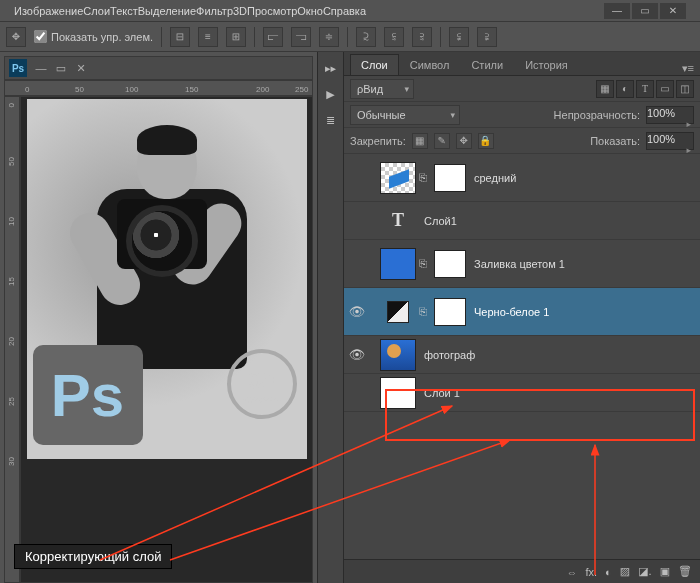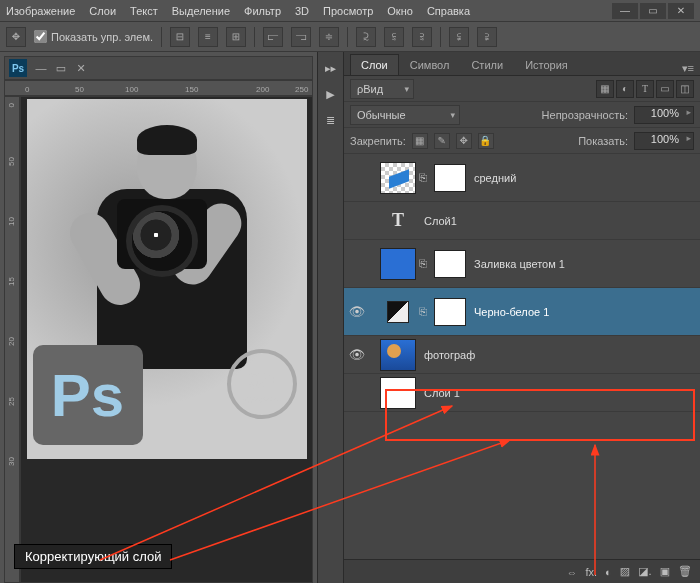--- a/index.html
+++ b/index.html
@@ -1,17 +1,17 @@
 <!DOCTYPE html>
 <html><head>
 <meta charset="utf-8">
 <style>
 *{box-sizing:border-box;margin:0;padding:0;font-family:Tahoma,Arial,sans-serif;font-size:11px;color:#ccc;user-select:none}
 body{background:#535353;width:700px;height:583px;overflow:hidden;position:relative}
-.menubar{height:22px;background:#535353;display:flex;align-items:center;padding:0 6px;gap:14px;border-bottom:1px solid #383838}
+.menubar{height:22px;background:#535353;display:flex;align-items:center;padding:0 14px;border-bottom:1px solid #383838}
 .menubar span{color:#d8d8d8}
 .winctrl{margin-left:auto;display:flex;gap:2px}
 .winctrl div{width:26px;height:16px;background:#3e3e3e;display:flex;align-items:center;justify-content:center;color:#bbb;font-size:10px}
 .optbar{height:30px;background:#535353;border-bottom:1px solid #383838;display:flex;align-items:center;padding:0 6px;gap:8px}
 .iconbtn{width:20px;height:20px;background:#4a4a4a;border:1px solid #383838;display:flex;align-items:center;justify-content:center;font-size:10px;color:#aaa}
 .chk{display:flex;align-items:center;gap:4px}
 .chk input{accent-color:#888}
 .sep{width:1px;height:20px;background:#383838}
 .optright{margin-left:auto;display:flex;align-items:center;gap:6px}
 .combo{height:20px;background:#4a4a4a;border:1px solid #383838;padding:0 18px 0 6px;display:flex;align-items:center;position:relative;color:#ccc}
@@ -51,21 +51,21 @@
 .rightpane{flex:1;background:#454545;border-left:1px solid #2a2a2a;display:flex}
 .toolstrip{width:26px;background:#454545;border-right:1px solid #2a2a2a;display:flex;flex-direction:column;align-items:center;padding-top:6px;gap:6px}
 .toolstrip div{width:20px;height:20px;display:flex;align-items:center;justify-content:center;color:#bbb;font-size:11px}
 .panels{flex:1;display:flex;flex-direction:column}
 .ptabs{height:24px;display:flex;align-items:flex-end;padding-left:6px;gap:0;border-bottom:1px solid #2a2a2a;background:#3e3e3e}
 .ptabs .tab{padding:4px 10px;color:#aaa;border:1px solid transparent;border-bottom:none}
 .ptabs .tab.active{background:#454545;border-color:#2a2a2a;color:#eee}
 .ptabs .pmenu{margin-left:auto;margin-right:6px;color:#aaa}
 .prow{height:26px;display:flex;align-items:center;padding:0 6px;gap:6px;border-bottom:1px solid #3a3a3a}
 .prow .lbl{color:#bbb}
-.inputnum{width:60px;height:18px;background:#3a3a3a;border:1px solid #2a2a2a;text-align:right;padding-right:14px;position:relative;color:#ddd}
+.inputnum{width:48px;height:18px;background:#3a3a3a;border:1px solid #2a2a2a;text-align:right;padding-right:22px;position:relative;color:#ddd}
 .inputnum:after{content:"▸";position:absolute;right:2px;color:#888;font-size:9px}
 .filterbtns{display:flex;gap:2px;margin-left:auto}
 .filterbtns div{width:18px;height:18px;background:#3a3a3a;border:1px solid #2a2a2a;display:flex;align-items:center;justify-content:center;font-size:10px;color:#aaa}
 .layers{flex:1;overflow:hidden;display:flex;flex-direction:column}
 .layer{display:flex;align-items:center;height:48px;border-bottom:1px solid #3a3a3a;position:relative}
 .layer.sm{height:38px}
 .eye{width:26px;text-align:center;color:#ccc;font-size:13px}
 .thumb{width:36px;height:32px;background:#fff;border:1px solid #222;position:relative;flex-shrink:0}
 .thumb.checker{background-image:linear-gradient(45deg,#ccc 25%,transparent 25%,transparent 75%,#ccc 75%),linear-gradient(45deg,#ccc 25%,#fff 25%,#fff 75%,#ccc 75%);background-size:8px 8px;background-position:0 0,4px 4px}
 .thumb .shape{position:absolute;left:8px;top:10px;width:20px;height:12px;background:#2a7fd4;transform:skewY(-20deg)}

